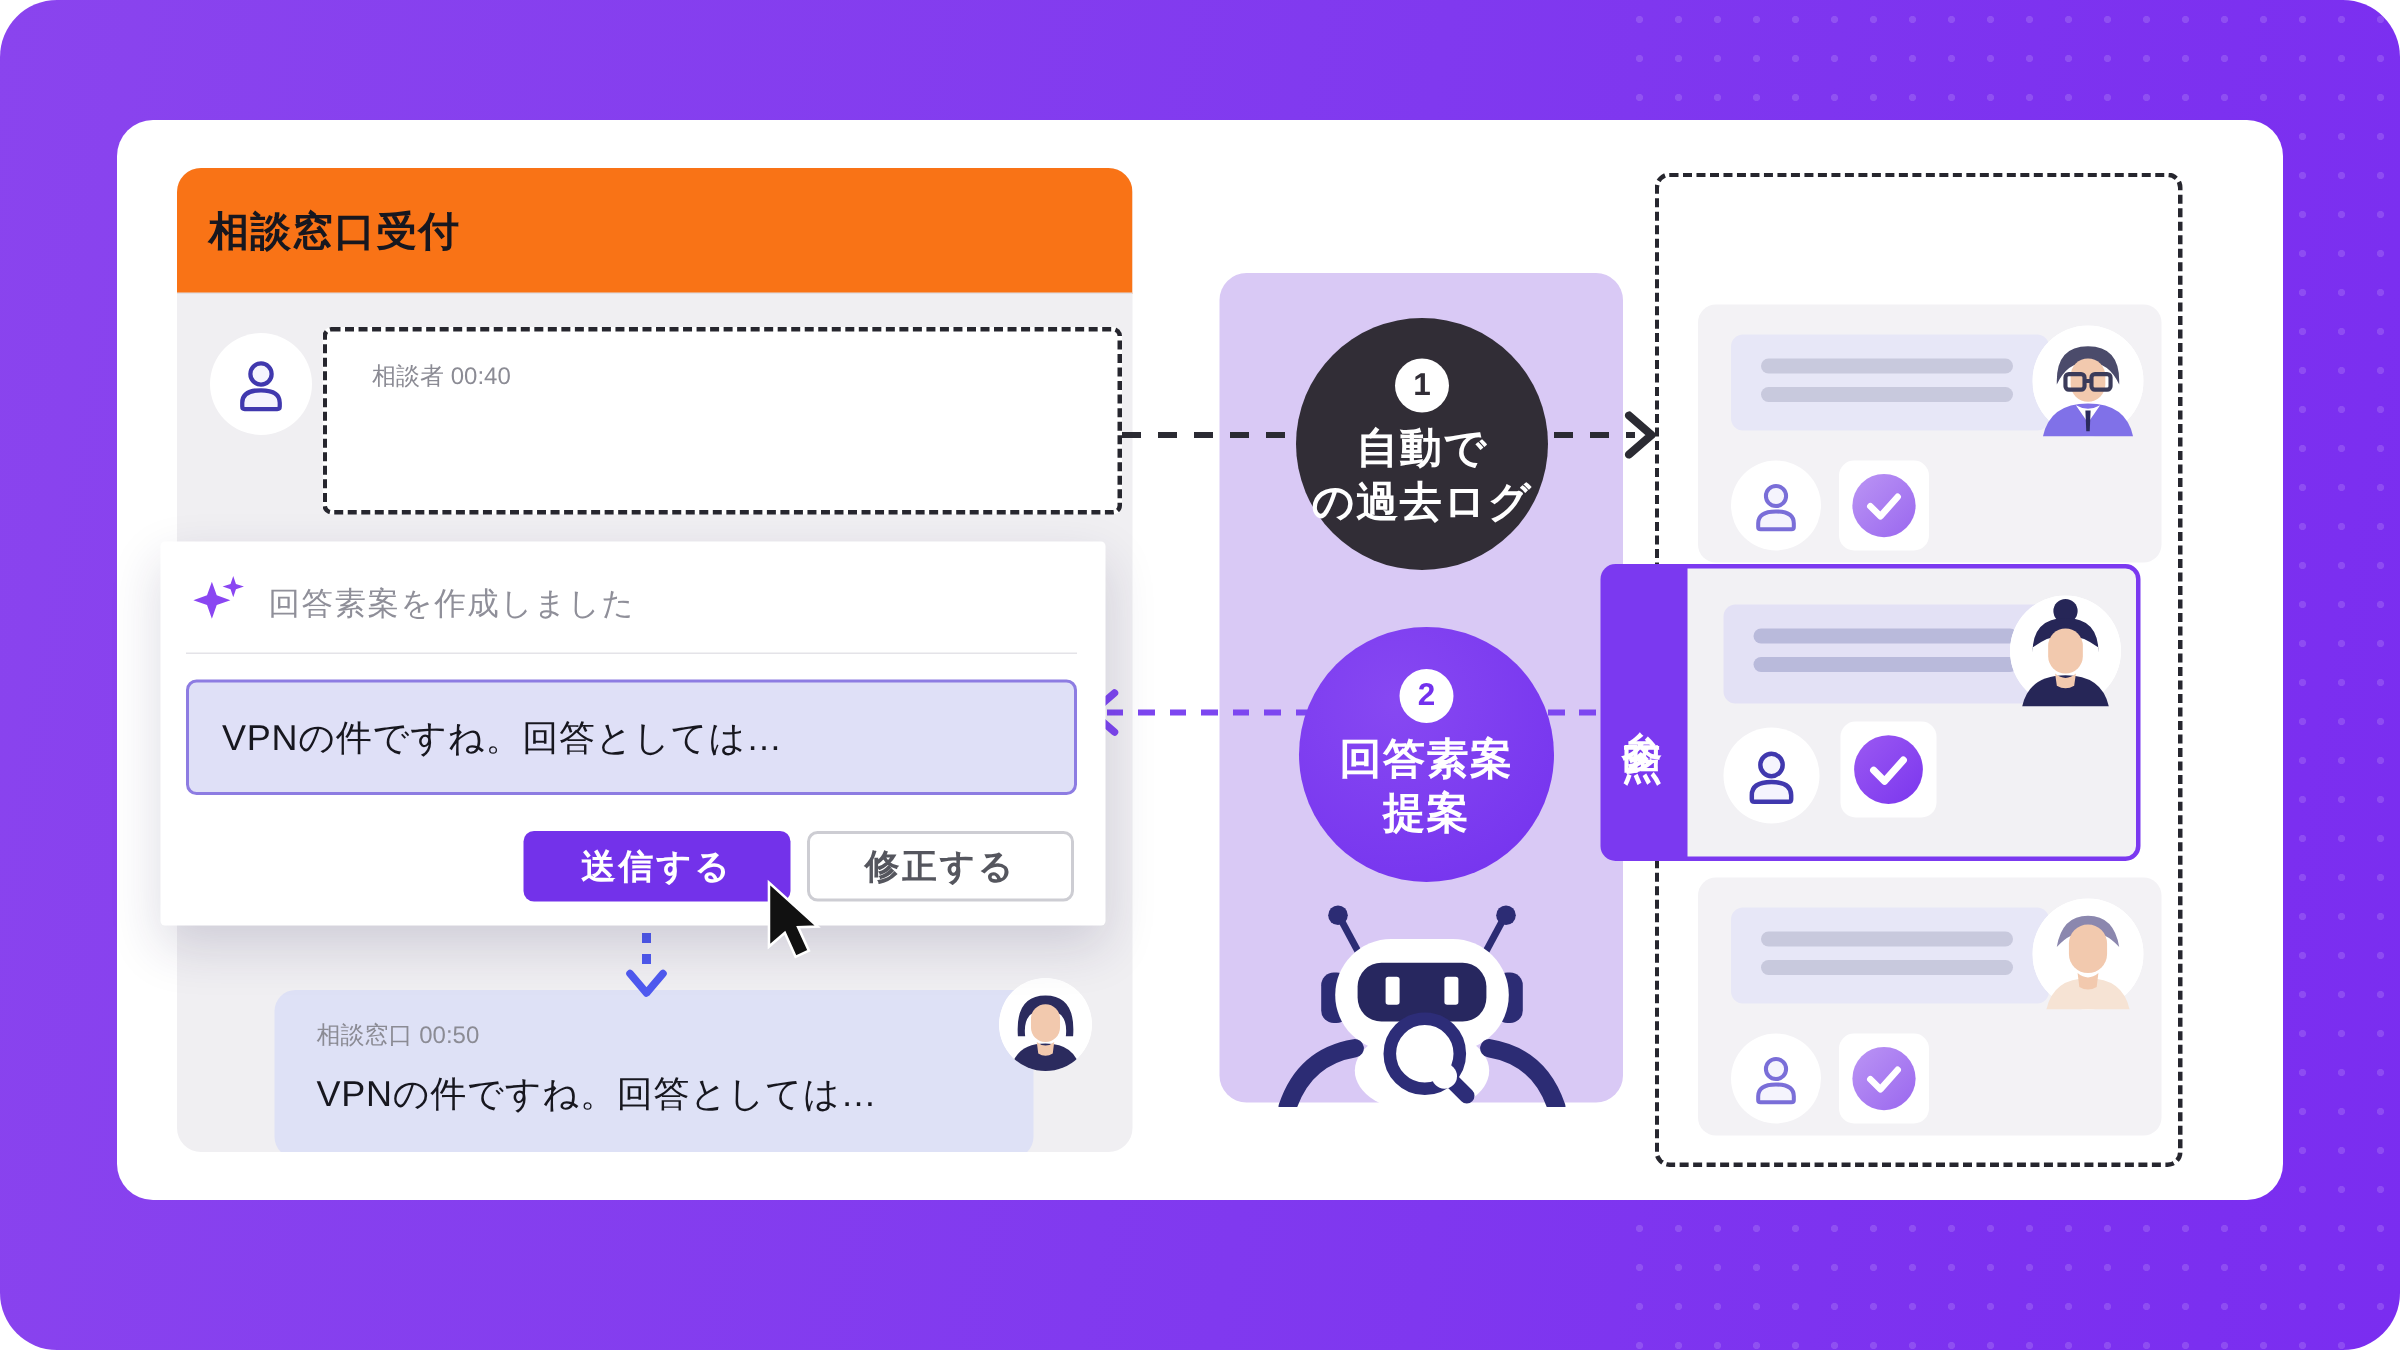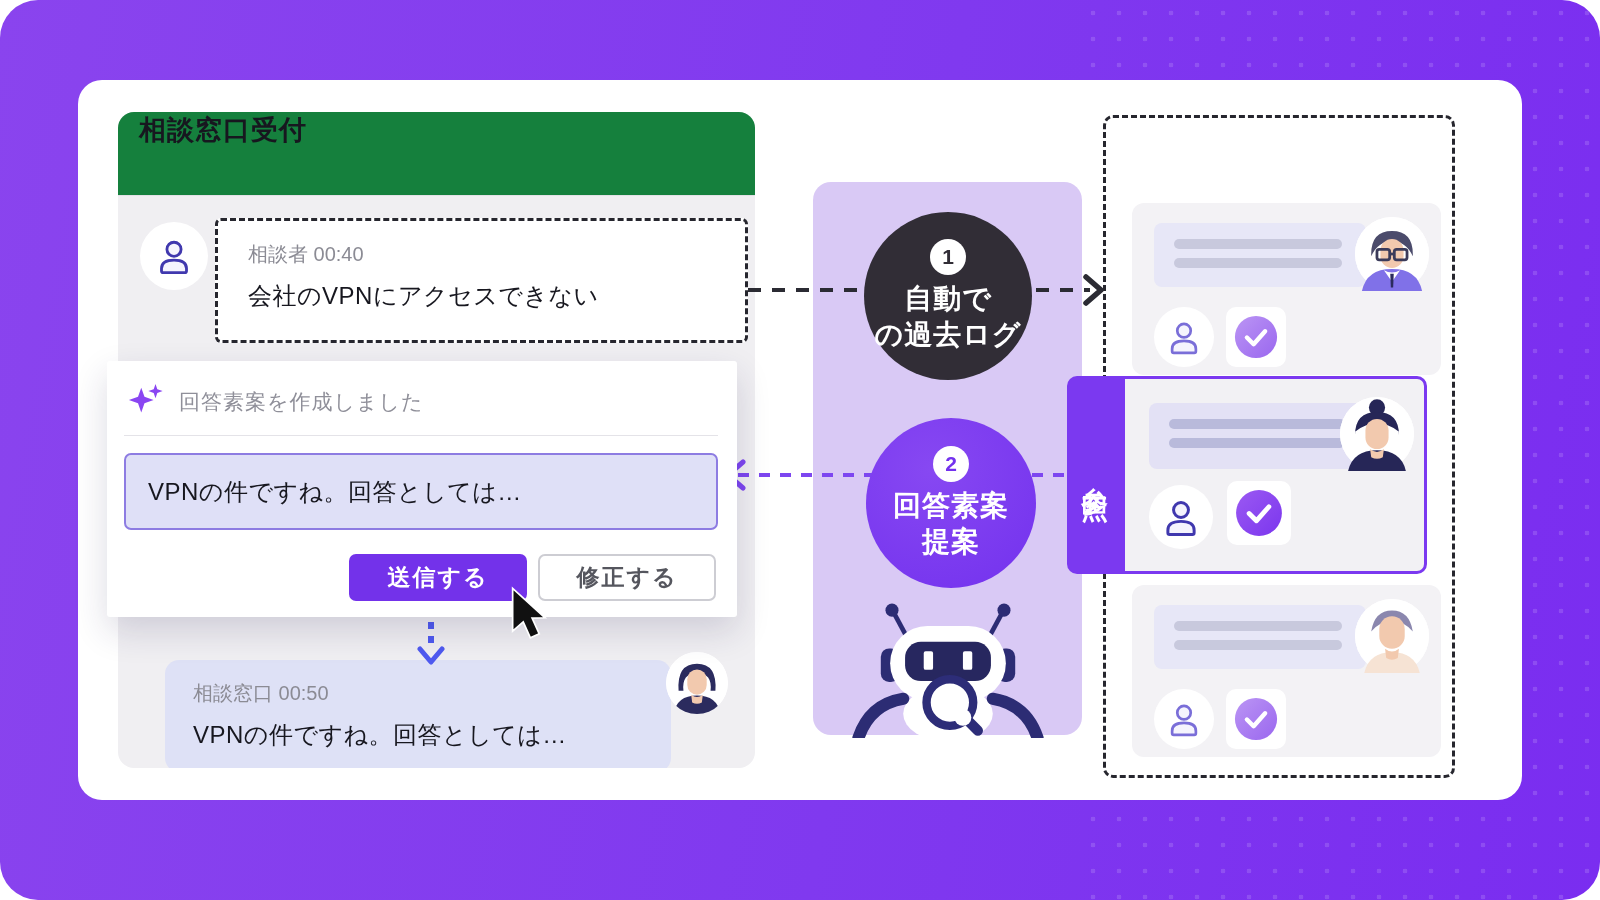--- a/index.html
+++ b/index.html
@@ -6,29 +6,29 @@
   *{box-sizing:border-box;font-family:"Liberation Sans","DejaVu Sans",sans-serif;}
   .stage{position:relative;width:1600px;height:900px;overflow:hidden;border-radius:38px;
     background:linear-gradient(100deg,#8a44ee 0%,#8039ef 55%,#7a2df0 100%);}
   .dots{position:absolute;right:0;top:0;width:520px;height:900px;pointer-events:none;
     background-image:radial-gradient(rgba(255,255,255,.14) 2.2px,transparent 2.6px);
     background-size:26px 26px;}
   .card{position:absolute;left:78px;top:80px;width:1444px;height:720px;background:#fff;border-radius:24px;}
 
   
   .chat-panel{position:absolute;left:40px;top:32px;width:637px;height:656px;background:#f0eff2;border-radius:16px;overflow:hidden;}
-  .chat-header{height:84px;border-bottom:1px solid #e2e1e6;display:flex;align-items:flex-start;padding-left:21px;background:#15803d;}
+  .chat-header{height:84px;border-bottom:1px solid #e2e1e6;display:flex;align-items:center;padding-left:21px;background:#f97316;}
   .chat-title{font-size:27px;font-weight:bold;color:#17171f;letter-spacing:1px;}
   .avatar-circle{position:absolute;border-radius:50%;background:#fff;display:flex;align-items:center;justify-content:center;}
   .consultant-av{left:22px;top:110px;width:68px;height:68px;}
   .msg-box{position:absolute;left:97px;top:106px;width:533px;height:125px;background:#fff;border:3px dashed #26262e;border-radius:6px;padding:20px 0 0 30px;}
-  .meta{font-size:20px;color:#8b8b94;}
+  .meta{font-size:16px;color:#8b8b94;}
   .msg-text{font-size:24px;color:#17171f;margin-top:12px;letter-spacing:.5px;}
 
-  .bubble{position:absolute;left:47px;top:548px;width:506px;height:112px;background:#dee1f6;border-radius:14px;padding:20px 0 0 28px;}
+  .bubble{position:absolute;left:65px;top:548px;width:506px;height:112px;background:#dee1f6;border-radius:14px;padding:20px 0 0 28px;}
   .agent-av{left:548px;top:540px;width:62px;height:62px;overflow:hidden;}
 
   
   .popup{position:absolute;left:29px;top:281px;width:630px;height:256px;background:#fff;border-radius:3px;
     box-shadow:0 14px 34px rgba(40,30,80,.16);z-index:6;}
   .popup-head{display:flex;align-items:center;gap:14px;padding:22px 0 0 20px;}
   .popup-head-text{font-size:21px;color:#8f8f99;letter-spacing:1px;}
   .popup-divider{position:absolute;left:17px;top:74px;width:594px;height:1px;background:#e4e3e8;}
   .draft{position:absolute;left:17px;top:92px;width:594px;height:77px;background:#dfe0f7;border:2px solid #8d7ce2;border-radius:7px;
     display:flex;align-items:center;padding-left:22px;font-size:24px;color:#17171f;letter-spacing:.5px;}
@@ -101,21 +101,20 @@
           <circle cx="24" cy="16" r="8.5" fill="#f5f4fd" stroke="#4038ae" stroke-width="3.4"></circle>
           <path d="M9 42 v-3 q0-10 15-10 t15 10 v3 q0 2-2 2 h-26 q-2 0-2-2 z" fill="#f5f4fd" stroke="#4038ae" stroke-width="3.4" stroke-linejoin="round"></path>
         </svg>
       </div>
 
       <div class="msg-box">
         <div class="meta">
           <span>相談者</span>
           <span>00:40</span>
         </div>
-        <div class="msg-text">会社のVPNにアクセスできない</div>
       </div>
 
       <div class="bubble">
         <div class="meta">
           <span>相談窓口</span>
           <span>00:50</span>
         </div>
         <div class="msg-text">VPNの件ですね。回答としては…</div>
       </div>
 

